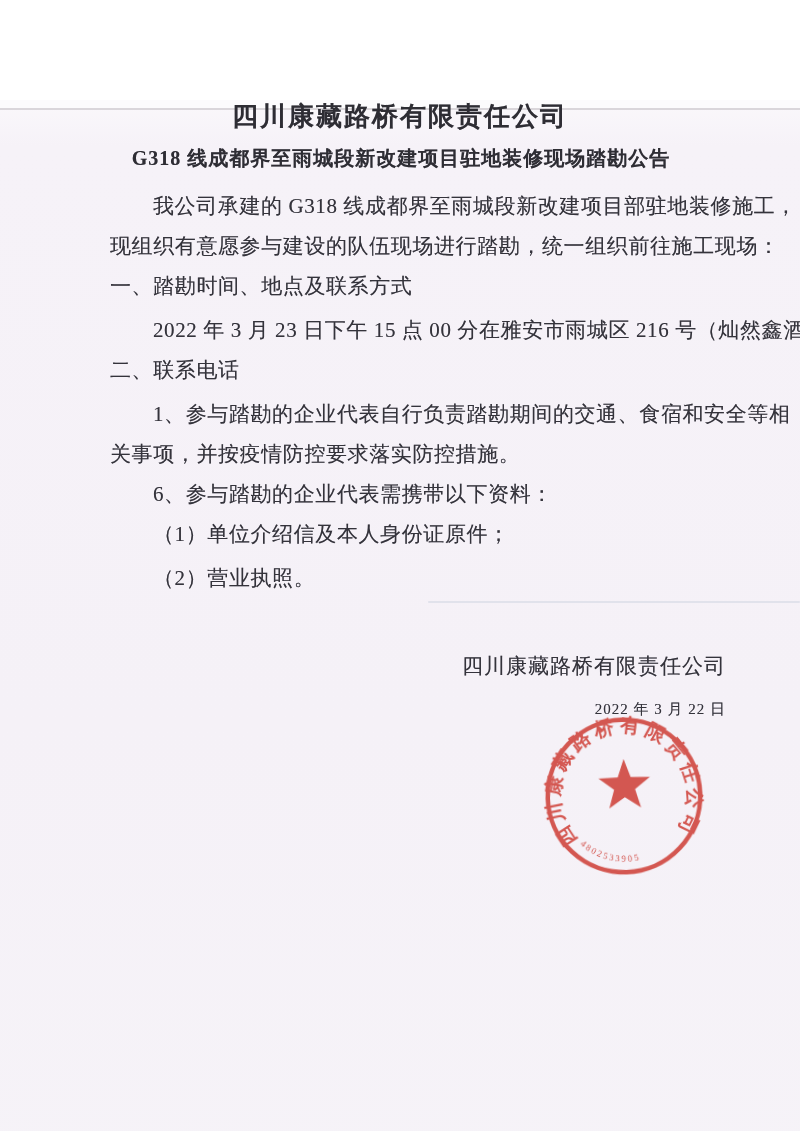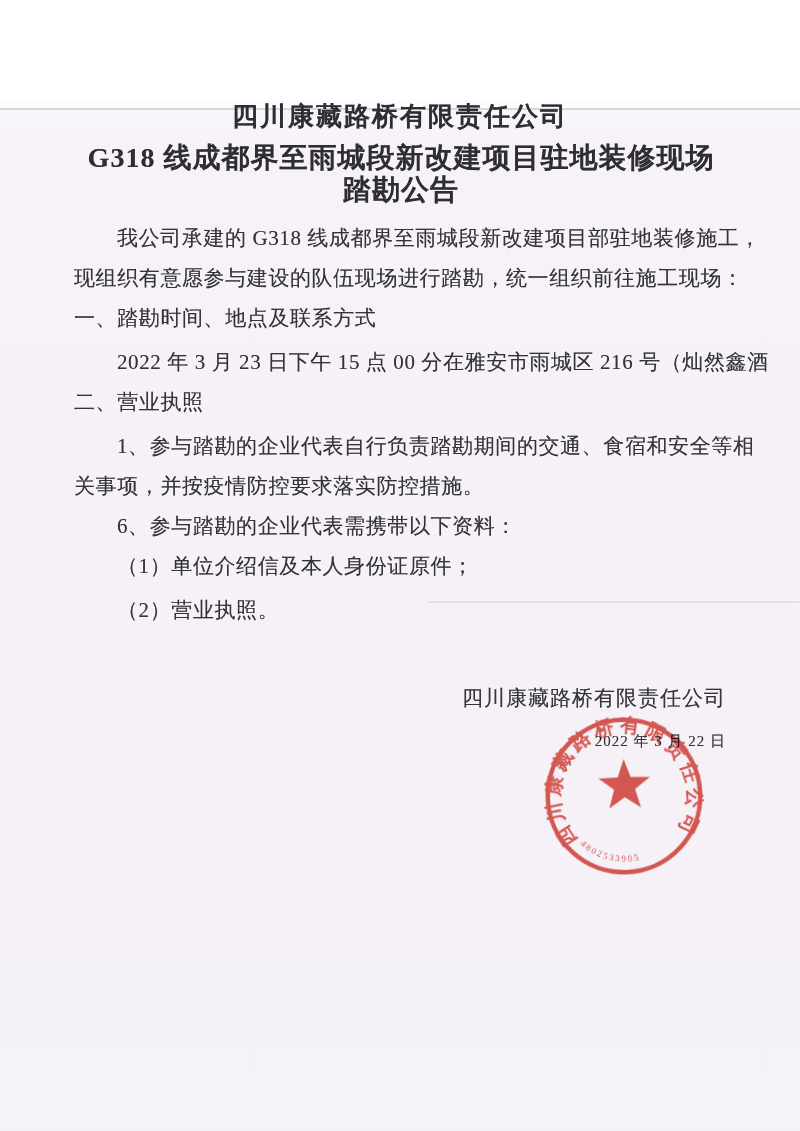--- a/index.html
+++ b/index.html
@@ -38,33 +38,34 @@
     margin: 100px 0 0 0;
     font-size: 26px;
     font-weight: bold;
     line-height: 34px;
     text-align: center;
     letter-spacing: 2px;
     color: #2e2d34;
   }
   .doc-subtitle {
     margin: 8px 0 0 2px;
-    font-size: 28px;
+    font-size: 20px;
     font-weight: bold;
     line-height: 32px;
     text-align: center;
     letter-spacing: 1px;
     color: #2e2d34;
   }
   .body-text { margin-top: 12px; }
   .line {
     font-size: 21px;
     line-height: 40px;
     letter-spacing: 0.6px;
     white-space: nowrap;
+    margin-left: 36px;
   }
   .indent { padding-left: 43px; }
   .mt4 { margin-top: 4px; font-family: Liberation Serif, serif; }
   .mt6 { margin-top: 6px; }
   .sig-company {
     margin-top: 48px;
     font-size: 21px;
     line-height: 40px;
     letter-spacing: 1px;
     text-align: right;
@@ -106,21 +107,21 @@
 
     <h1 class="doc-title">四川康藏路桥有限责任公司</h1>
 
     <h2 class="doc-subtitle">G318 线成都界至雨城段新改建项目驻地装修现场踏勘公告</h2>
 
     <div class="body-text">
       <div class="line indent">我公司承建的 G318 线成都界至雨城段新改建项目部驻地装修施工，</div>
       <div class="line">现组织有意愿参与建设的队伍现场进行踏勘，统一组织前往施工现场：</div>
       <div class="line">一、踏勘时间、地点及联系方式</div>
       <div class="line indent mt4">2022 年 3 月 23 日下午 15 点 00 分在雅安市雨城区 216 号（灿然鑫酒</div>
-      <div class="line">二、营业执照</div>
+      <div class="line">二、联系电话</div>
       <div class="line indent mt4">1、参与踏勘的企业代表自行负责踏勘期间的交通、食宿和安全等相</div>
       <div class="line">关事项，并按疫情防控要求落实防控措施。</div>
       <div class="line indent">6、参与踏勘的企业代表需携带以下资料：</div>
       <div class="line indent">（1）单位介绍信及本人身份证原件；</div>
       <div class="line indent mt4">（2）营业执照。</div>
     </div>
 
     <div class="sig-company">四川康藏路桥有限责任公司</div>
     <div class="sig-date">2022 年 3 月 22 日</div>
 

